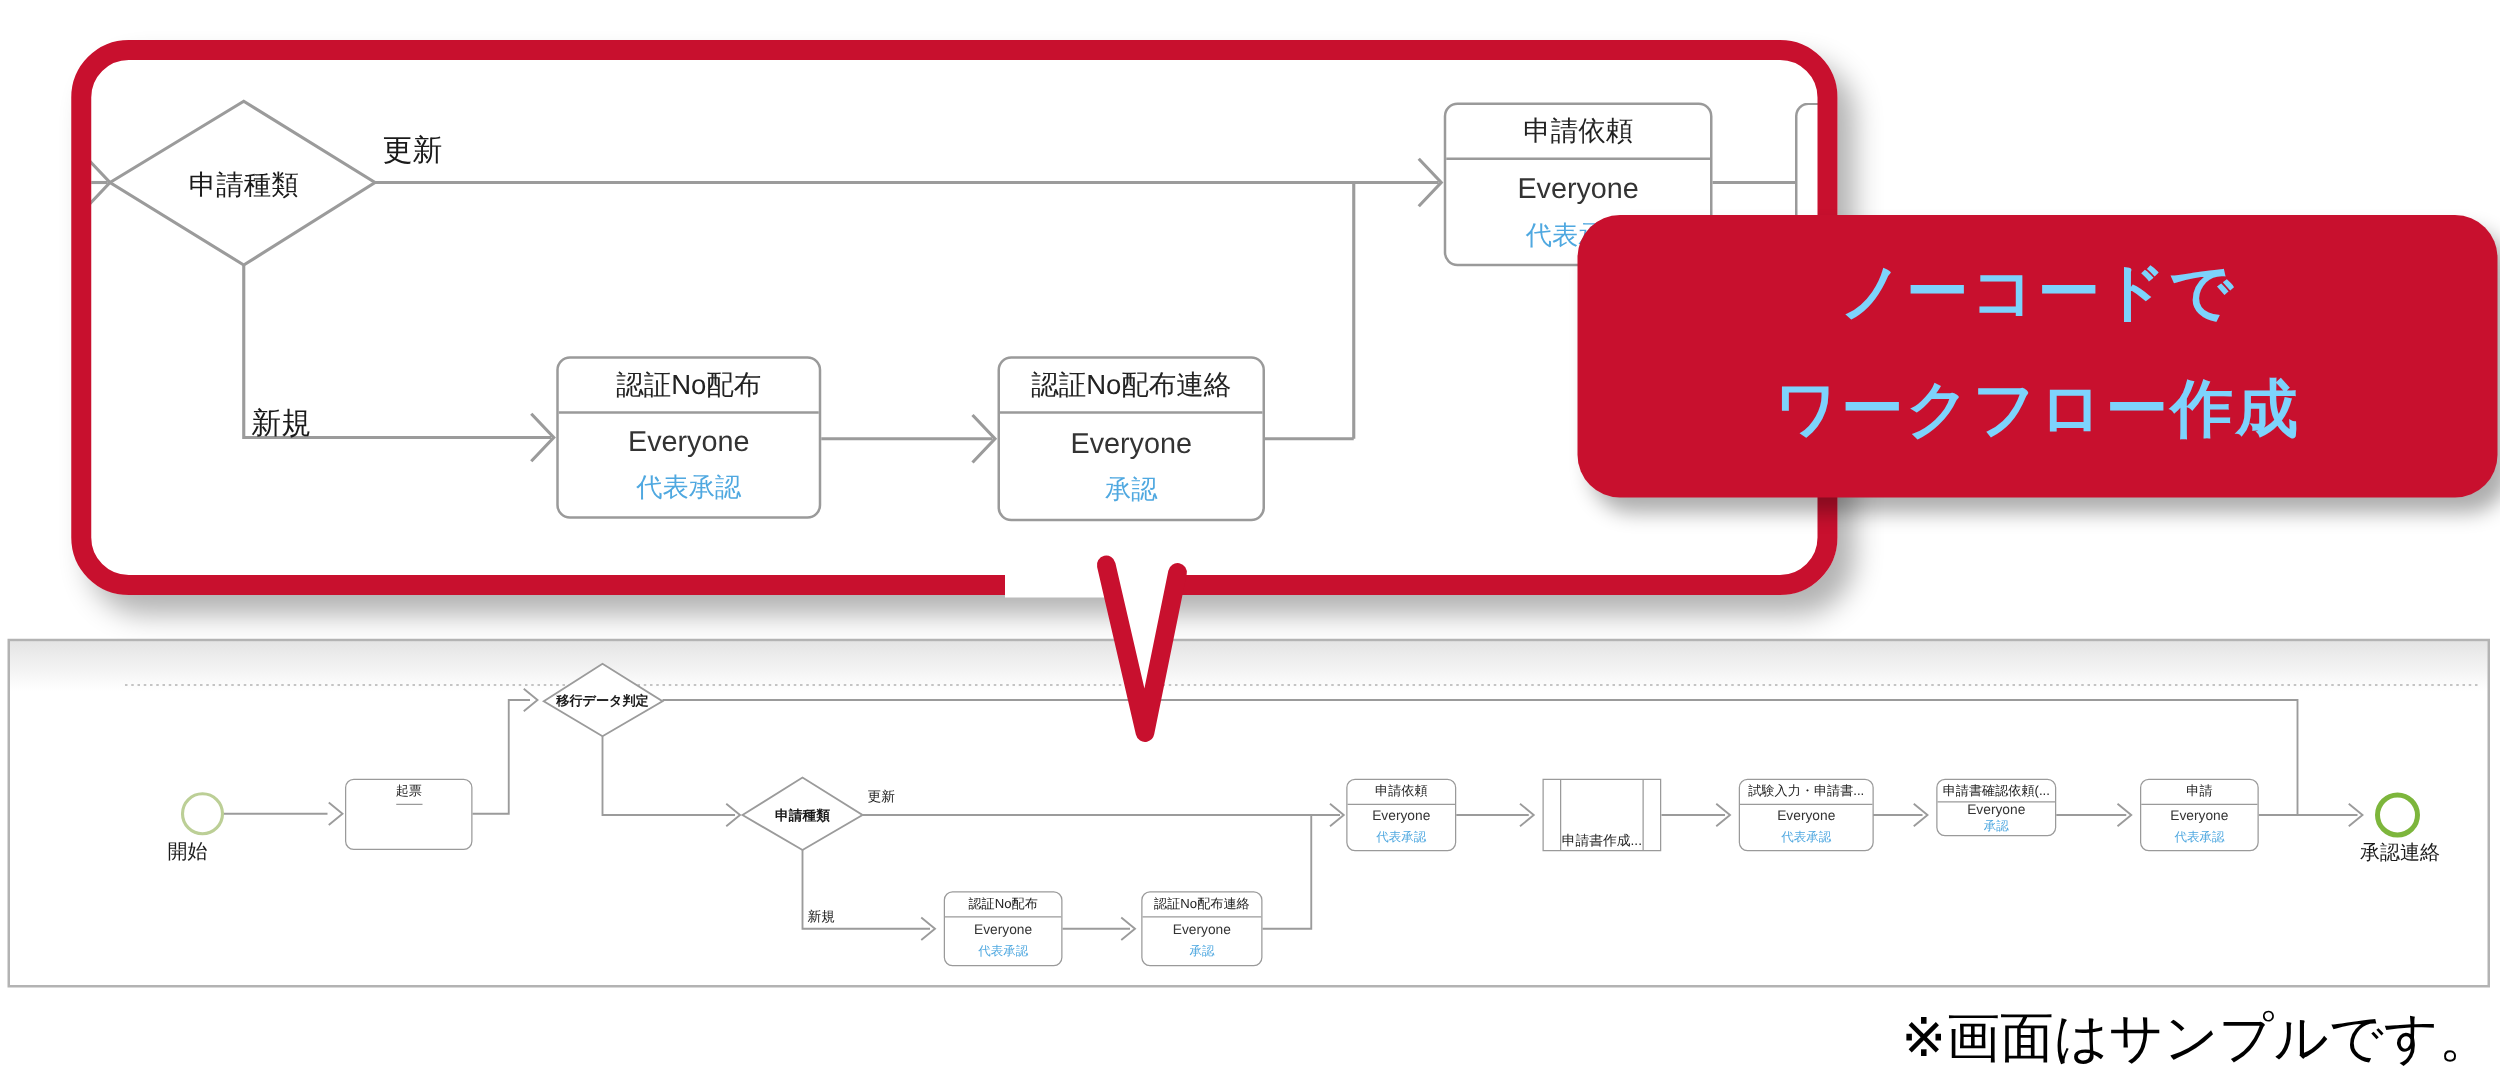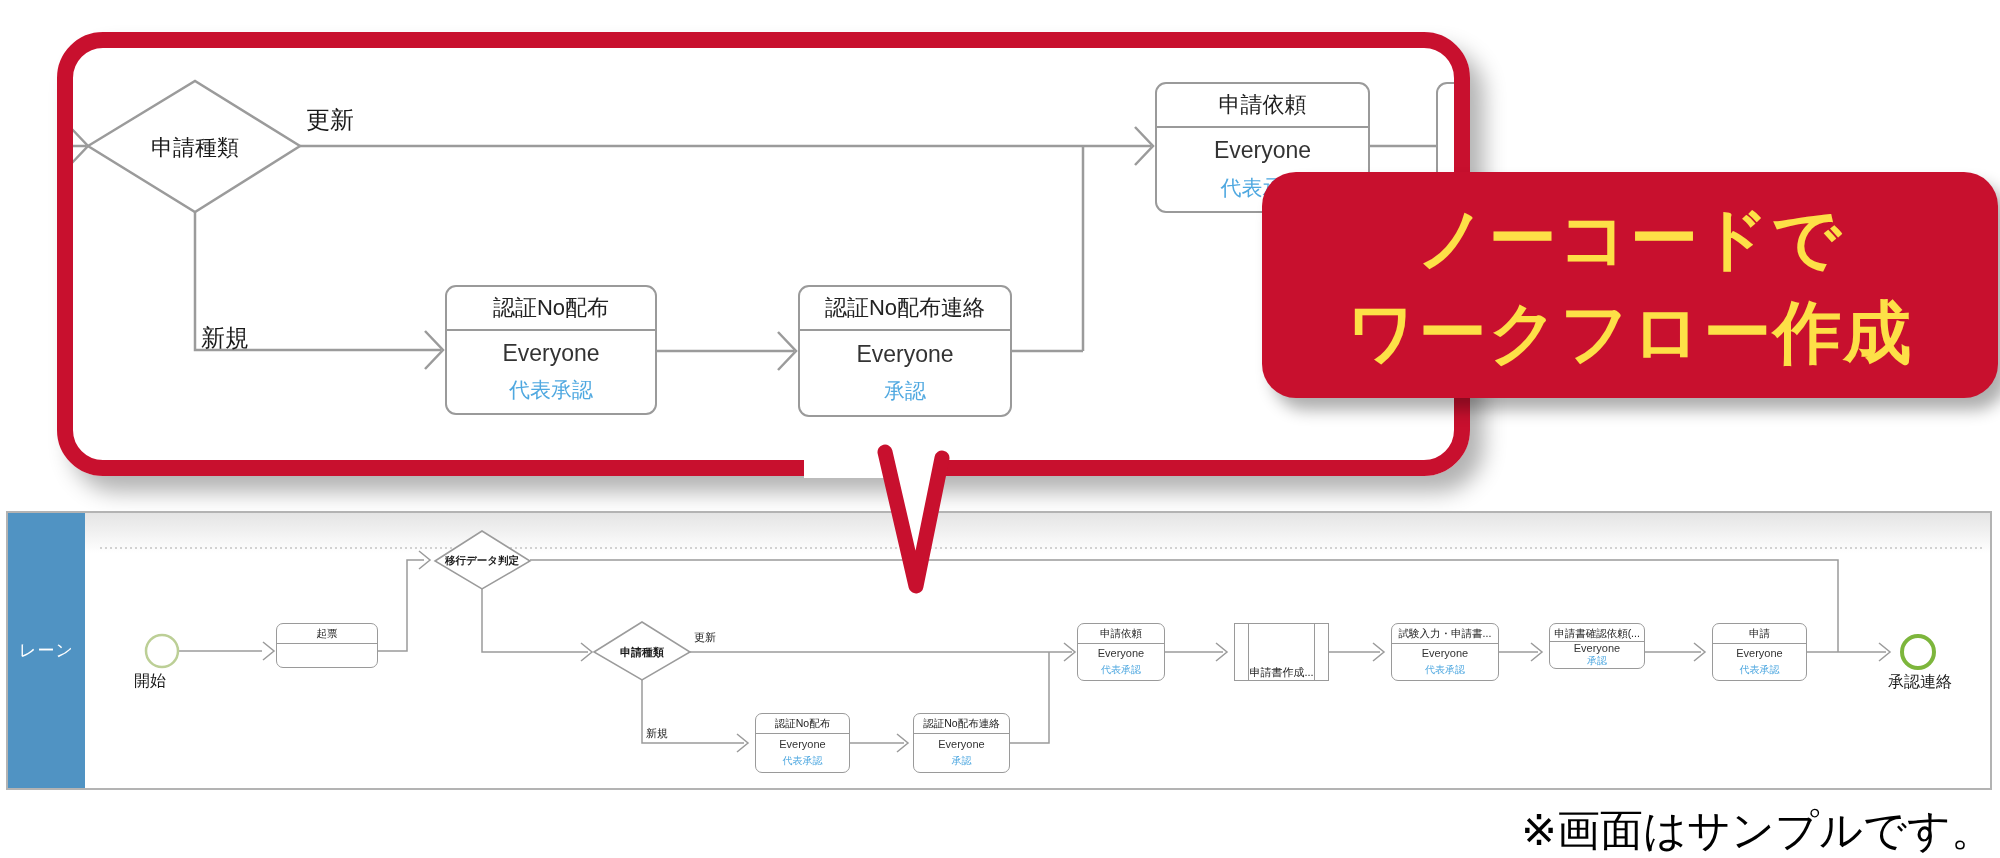--- a/index.html
+++ b/index.html
@@ -30,21 +30,21 @@
   .partial-task{position:absolute;left:1436px;top:82px;width:22px;height:131px;background:#fff;
     border:2px solid #9a9a9a;border-right:none;border-radius:11px 0 0 11px;z-index:3;box-sizing:border-box;}
 
   
   svg.tail{position:absolute;left:0;top:0;z-index:5;pointer-events:none;}
 
   
   .banner{position:absolute;left:1262px;top:172px;width:736px;height:226px;background:#C8102E;
     border-radius:34px;z-index:6;box-shadow:10px 12px 16px rgba(0,0,0,.32);
     display:flex;flex-direction:column;justify-content:center;align-items:center;}
-  .banner .b-line{color:#fde047;font-size:68px;font-weight:bold;line-height:94px;letter-spacing:2px;white-space:nowrap;}
+  .banner .b-line{color:#7dd3fc;font-size:50px;font-weight:bold;line-height:94px;letter-spacing:2px;white-space:nowrap;font-family:Liberation Mono, monospace;}
 
   
   .diagram{position:absolute;left:6px;top:511px;width:1986px;height:279px;background:#fff;
     border:2px solid #b3b3b3;box-sizing:border-box;z-index:1;}
   .diagram .shade{position:absolute;left:0;top:0;right:0;height:40px;
     background:linear-gradient(180deg,rgba(120,120,120,.20),rgba(120,120,120,0));}
   .lane{position:absolute;left:0;top:0;width:77px;height:100%;background:#5093C3;
     display:flex;align-items:center;justify-content:center;}
   .lane span{color:#fff;font-size:17px;letter-spacing:1px;}
 
@@ -71,23 +71,20 @@
 </style>
 </head>
 <body>
 
 <div class="stage">
 
   <div class="bubble-bg"></div>
 
   <div class="diagram">
     <div class="shade"></div>
-    <div class="lane">
-      <span>レーン</span>
-    </div>
   </div>
 
   <svg class="flows" width="2000" height="858" viewBox="0 0 2000 858">
     <defs>
       <path id="arrL" d="M -18 -19 L 0 0 L -18 19" fill="none" stroke="#9B9B9B" stroke-width="2.5"></path>
       <path id="arrS" d="M -11 -9 L 0 0 L -11 9" fill="none" stroke="#9B9B9B" stroke-width="1.5"></path>
     </defs>
 
     <g stroke="#9B9B9B" stroke-width="2.5" fill="none">
       <path d="M 73 146 H 86"></path>
@@ -182,21 +179,21 @@
     <div class="b-line">ワークフロー作成</div>
   </div>
 
   <div class="node-label" style="left:134px;top:671px;width:56px;">開始</div>
   <div class="node-label" style="left:1888px;top:672px;width:60px;">承認連絡</div>
   <div class="sdiamond-label" style="left:436px;top:554px;width:92px;">移行データ判定</div>
   <div class="sdiamond-label" style="left:596px;top:645px;width:92px;font-size:11px;">申請種類</div>
   <div class="slabel" style="left:694px;top:630px;">更新</div>
   <div class="slabel" style="left:646px;top:726px;">新規</div>
 
-  <div class="stask title-only" style="left:276px;top:623px;width:102px;height:45px;">
+  <div class="stask title-only" style="left:276px;top:623px;width:102px;height:57px;align-items:center;">
     <div class="t-title">起票</div>
     <div class="t-body"></div>
   </div>
 
   <div class="stask" style="left:755px;top:713px;width:95px;height:60px;">
     <div class="t-title">認証No配布</div>
     <div class="t-body">
       <div class="t-assignee">Everyone</div>
       <div class="t-action">代表承認</div>
     </div>

